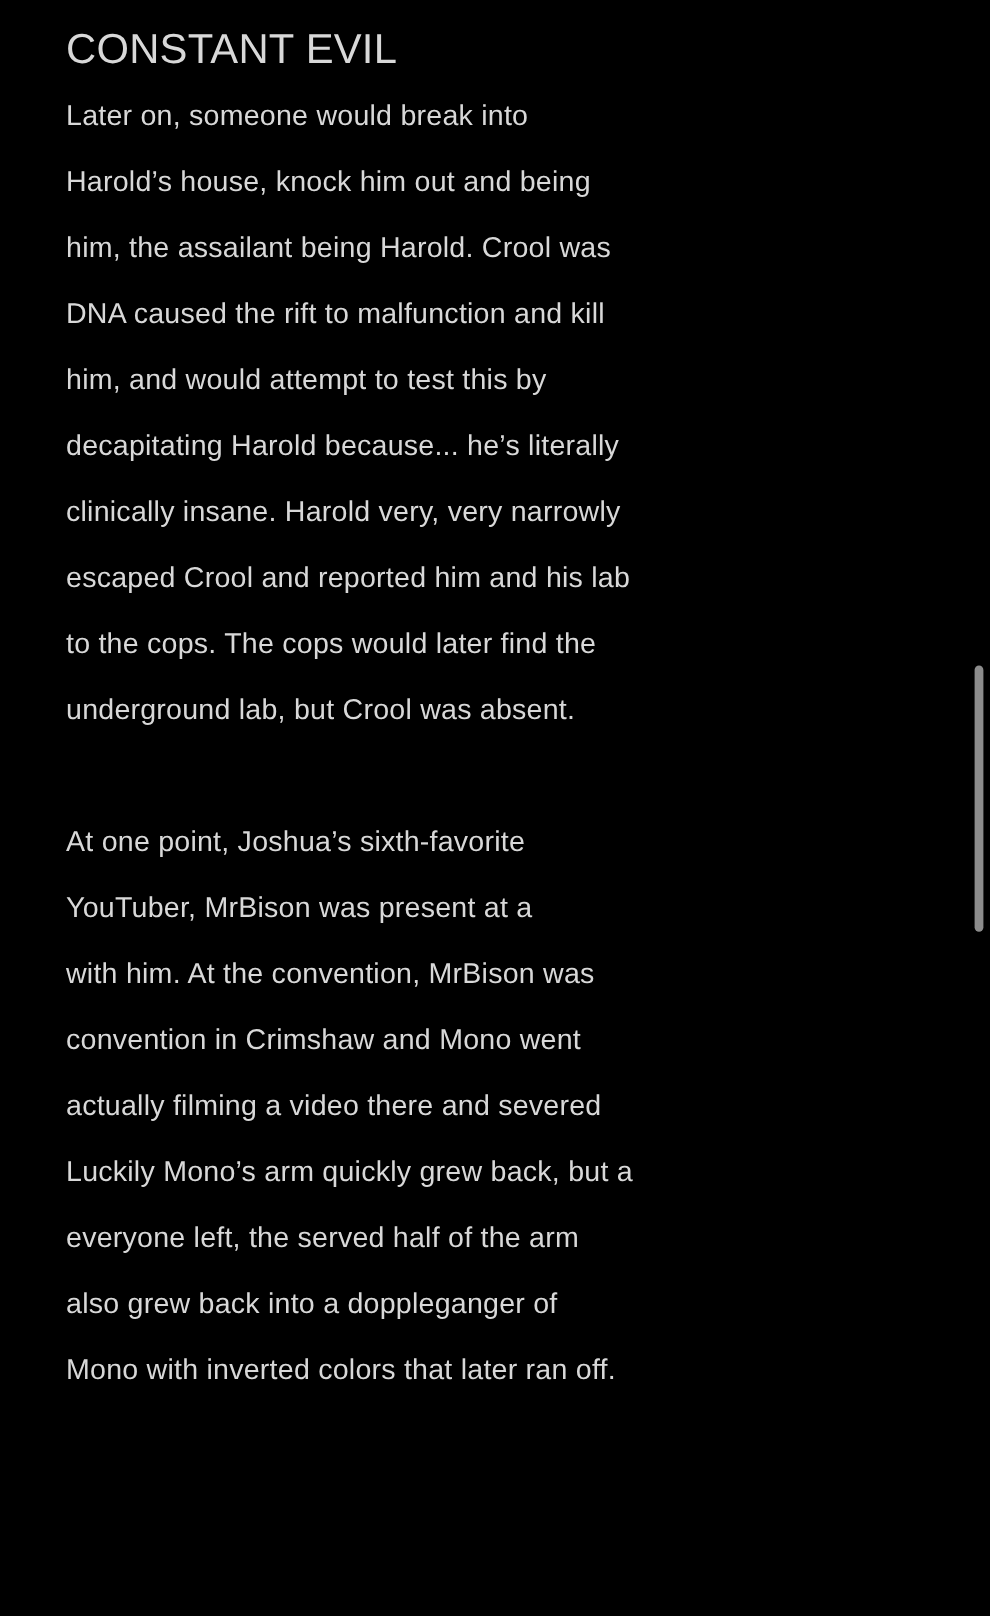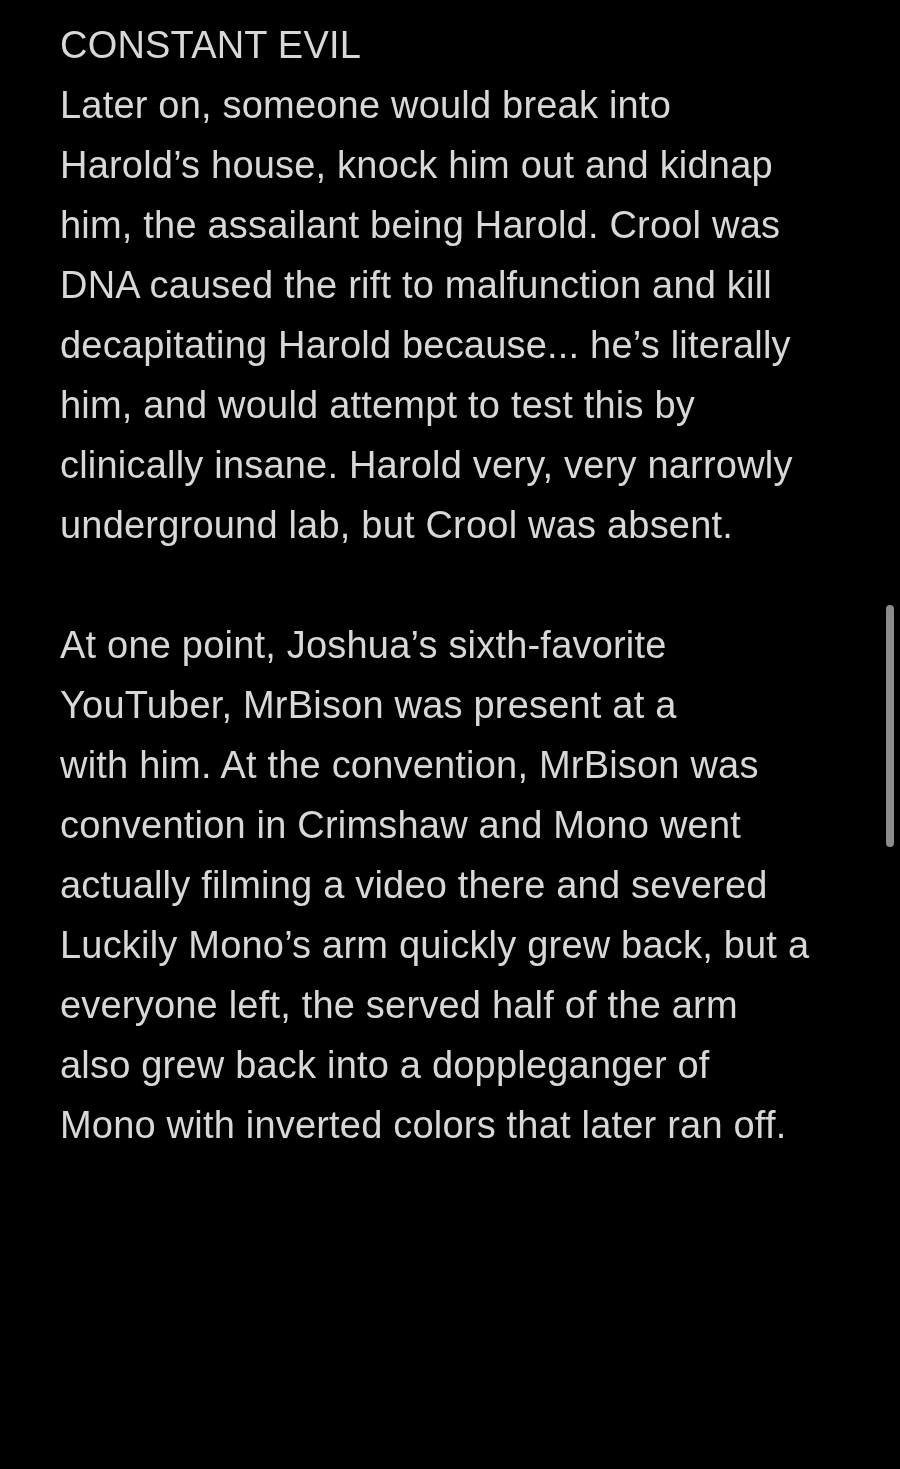--- a/index.html
+++ b/index.html
@@ -24,21 +24,21 @@
     padding-left: 20px;
   }
   .doc {
     position: absolute;
     top: 0;
     left: 0;
     right: 40px;
     padding: 15px 0 0 60px;
   }
   .line {
-    font-size: 38px;
+    font-size: 26px;
     line-height: 60px;
     font-weight: 400;
     color: var(--fg);
     white-space: nowrap;
     letter-spacing: 0.2px;
   }
   .title {
     font-size: 38px;
     line-height: 60px;
     font-weight: 400;
@@ -57,26 +57,28 @@
 </style>
 </head>
 <body>
 
 <div class="page">
   <div class="doc">
     <div class="line title">CONSTANT EVIL</div>
     <div id="paragraphs">
         <div class="para">
           <div class="line">Later on, someone would break into</div>
-          <div class="line">Harold’s house, knock him out and kidnap</div>
+          <div class="line">Harold’s house, knock him out and being</div>
           <div class="line">him, the assailant being Harold. Crool was</div>
           <div class="line">DNA caused the rift to malfunction and kill</div>
+          <div class="line">him, and would attempt to test this by</div>
           <div class="line">decapitating Harold because... he’s literally</div>
-          <div class="line">him, and would attempt to test this by</div>
           <div class="line">clinically insane. Harold very, very narrowly</div>
+          <div class="line">escaped Crool and reported him and his lab</div>
+          <div class="line">to the cops. The cops would later find the</div>
           <div class="line">underground lab, but Crool was absent.</div>
         </div>
         <div class="para">
           <div class="line">At one point, Joshua’s sixth-favorite</div>
           <div class="line">YouTuber, MrBison was present at a</div>
           <div class="line">with him. At the convention, MrBison was</div>
           <div class="line">convention in Crimshaw and Mono went</div>
           <div class="line">actually filming a video there and severed</div>
           <div class="line">Luckily Mono’s arm quickly grew back, but a</div>
           <div class="line">everyone left, the served half of the arm</div>

